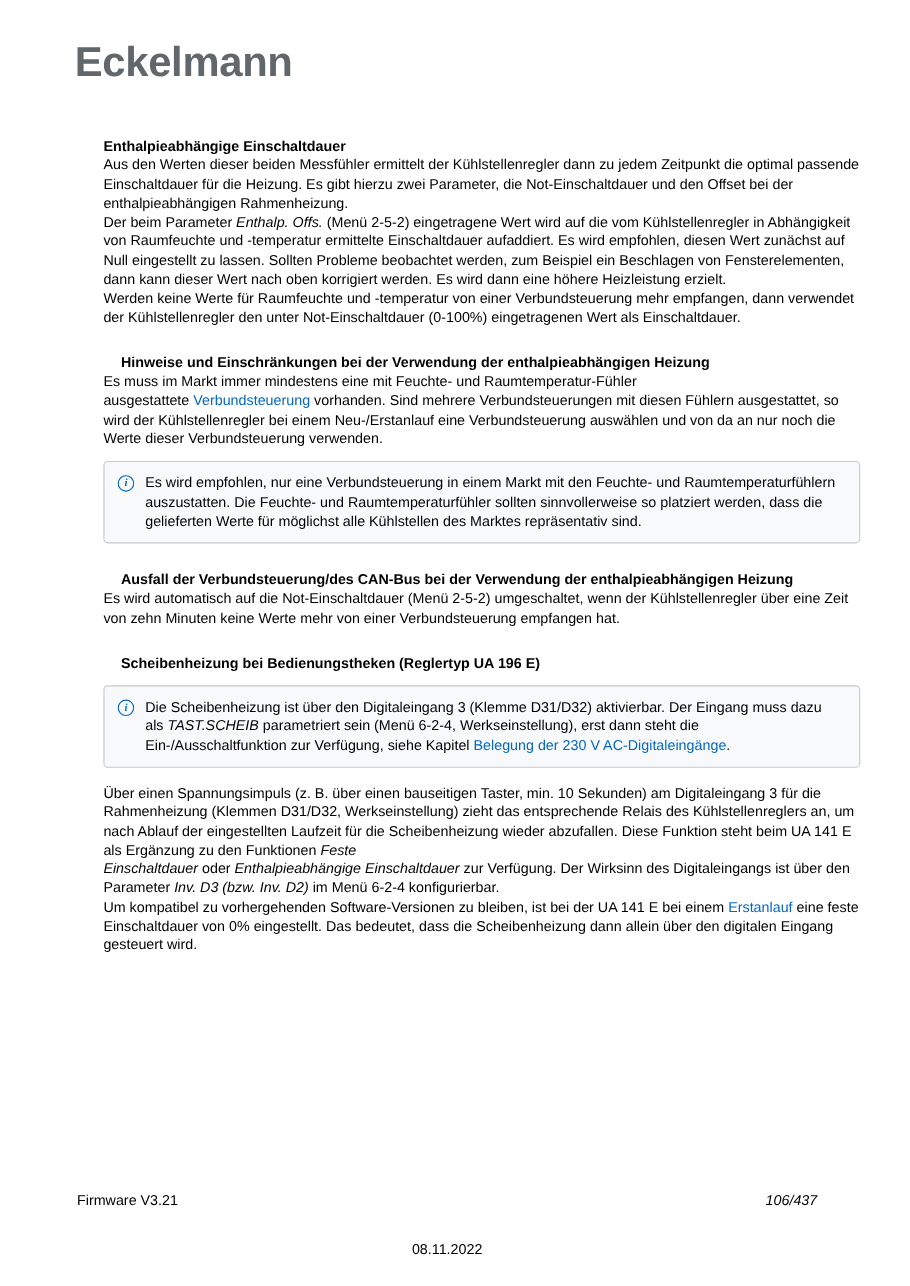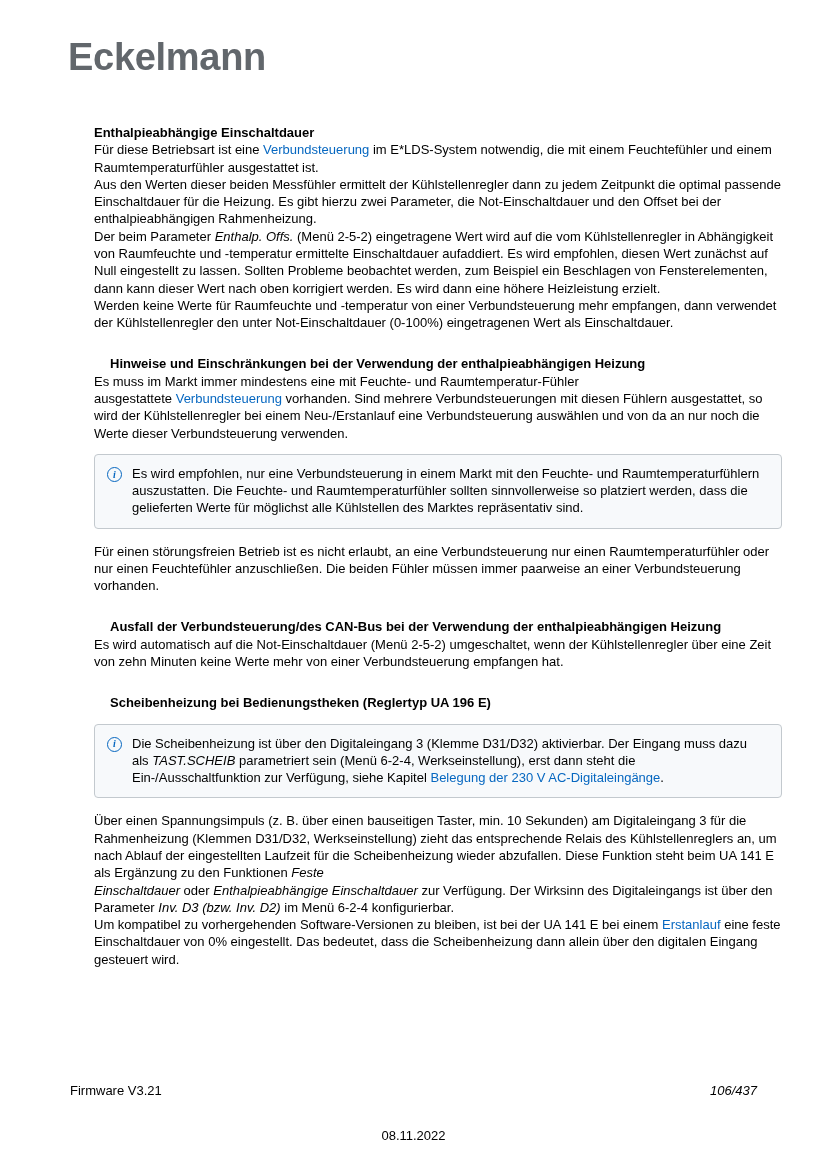--- a/index.html
+++ b/index.html
@@ -61,50 +61,48 @@
     align-items: center;
     justify-content: center;
     font-size: 10px;
     font-weight: 700;
     font-family: "Liberation Serif", serif;
     font-style: italic;
   }
   .ib-text { flex: 1 1 auto; }
   .footer {
     position: absolute;
-    left: 70px; right: 70px; bottom: 26px;
+    left: 70px; right: 84px; bottom: 26px;
     display: flex;
     font-size: 13px;
   }
   .footer span { flex: 1; }
   .footer .c { text-align: center; margin-top: 45px; }
   .footer .r { text-align: right; font-style: italic; }
 </style>
 </head>
 <body>
 
 <div class="page">
 
   <div class="logo">Eckelmann</div>
 
   <main class="content">
 
     <h3 class="heading">Enthalpieabhängige Einschaltdauer</h3>
-    <p><span>Für diese Betriebsart ist eine </span><span class="link">Verbundsteuerung</span><span> im E*LDS-System notwendig, die mit einem Feuchtefühler und einem Raumtemperaturfühler ausgestattet ist.</span></p>
     <p><span>Aus den Werten dieser beiden Messfühler ermittelt der Kühlstellenregler dann zu jedem Zeitpunkt die optimal passende Einschaltdauer für die Heizung. Es gibt hierzu zwei Parameter, die Not-Einschaltdauer und den Offset bei der enthalpieabhängigen Rahmenheizung.</span></p>
     <p><span>Der beim Parameter </span><span class="it">Enthalp. Offs.</span><span> (Menü 2-5-2) eingetragene Wert wird auf die vom Kühlstellenregler in Abhängigkeit von Raumfeuchte und -temperatur ermittelte Einschaltdauer aufaddiert. Es wird empfohlen, diesen Wert zunächst auf Null eingestellt zu lassen. Sollten Probleme beobachtet werden, zum Beispiel ein Beschlagen von Fensterelementen, dann kann dieser Wert nach oben korrigiert werden. Es wird dann eine höhere Heizleistung erzielt.</span></p>
     <p><span>Werden keine Werte für Raumfeuchte und -temperatur von einer Verbundsteuerung mehr empfangen, dann verwendet der Kühlstellenregler den unter Not-Einschaltdauer (0-100%) eingetragenen Wert als Einschaltdauer.</span></p>
 
     <h3 class="heading gap">Hinweise und Einschränkungen bei der Verwendung der enthalpieabhängigen Heizung</h3>
     <p><span>Es muss im Markt immer mindestens eine mit Feuchte- und Raumtemperatur-Fühler</span><br><span>ausgestattete </span><span class="link">Verbundsteuerung</span><span> vorhanden. Sind mehrere Verbundsteuerungen mit diesen Fühlern ausgestattet, so wird der Kühlstellenregler bei einem Neu-/Erstanlauf eine Verbundsteuerung auswählen und von da an nur noch die Werte dieser Verbundsteuerung verwenden.</span></p>
     <div class="infobox">
       <span class="info-icon">i</span>
       <p class="ib-text"><span>Es wird empfohlen, nur eine Verbundsteuerung in einem Markt mit den Feuchte- und Raumtemperaturfühlern auszustatten. Die Feuchte- und Raumtemperaturfühler sollten sinnvollerweise so platziert werden, dass die gelieferten Werte für möglichst alle Kühlstellen des Marktes repräsentativ sind.</span></p>
     </div>
-    <p><span>Für einen störungsfreien Betrieb ist es nicht erlaubt, an eine Verbundsteuerung nur einen Raumtemperaturfühler oder nur einen Feuchtefühler anzuschließen. Die beiden Fühler müssen immer paarweise an einer Verbundsteuerung vorhanden.</span></p>
 
     <h3 class="heading gap">Ausfall der Verbundsteuerung/des CAN-Bus bei der Verwendung der enthalpieabhängigen Heizung</h3>
     <p><span>Es wird automatisch auf die Not-Einschaltdauer (Menü 2-5-2) umgeschaltet, wenn der Kühlstellenregler über eine Zeit von zehn Minuten keine Werte mehr von einer Verbundsteuerung empfangen hat.</span></p>
 
     <h3 class="heading gap">Scheibenheizung bei Bedienungstheken (Reglertyp UA 196 E)</h3>
     <div class="infobox">
       <span class="info-icon">i</span>
       <p class="ib-text"><span>Die Scheibenheizung ist über den Digitaleingang 3 (Klemme D31/D32) aktivierbar. Der Eingang muss dazu als </span><span class="it">TAST.SCHEIB</span><span> parametriert sein (Menü 6-2-4, Werkseinstellung), erst dann steht die Ein-/Ausschaltfunktion zur Verfügung, siehe Kapitel </span><span class="link">Belegung der 230 V AC-Digitaleingänge</span><span>.</span></p>
     </div>
     <p><span>Über einen Spannungsimpuls (z. B. über einen bauseitigen Taster, min. 10 Sekunden) am Digitaleingang 3 für die Rahmenheizung (Klemmen D31/D32, Werkseinstellung) zieht das entsprechende Relais des Kühlstellenreglers an, um nach Ablauf der eingestellten Laufzeit für die Scheibenheizung wieder abzufallen. Diese Funktion steht beim UA 141 E als Ergänzung zu den Funktionen </span><span class="it">Feste</span><br><span class="it">Einschaltdauer</span><span> oder </span><span class="it">Enthalpieabhängige Einschaltdauer</span><span> zur Verfügung. Der Wirksinn des Digitaleingangs ist über den Parameter </span><span class="it">Inv. D3 (bzw. Inv. D2)</span><span> im Menü 6-2-4 konfigurierbar.</span></p>

